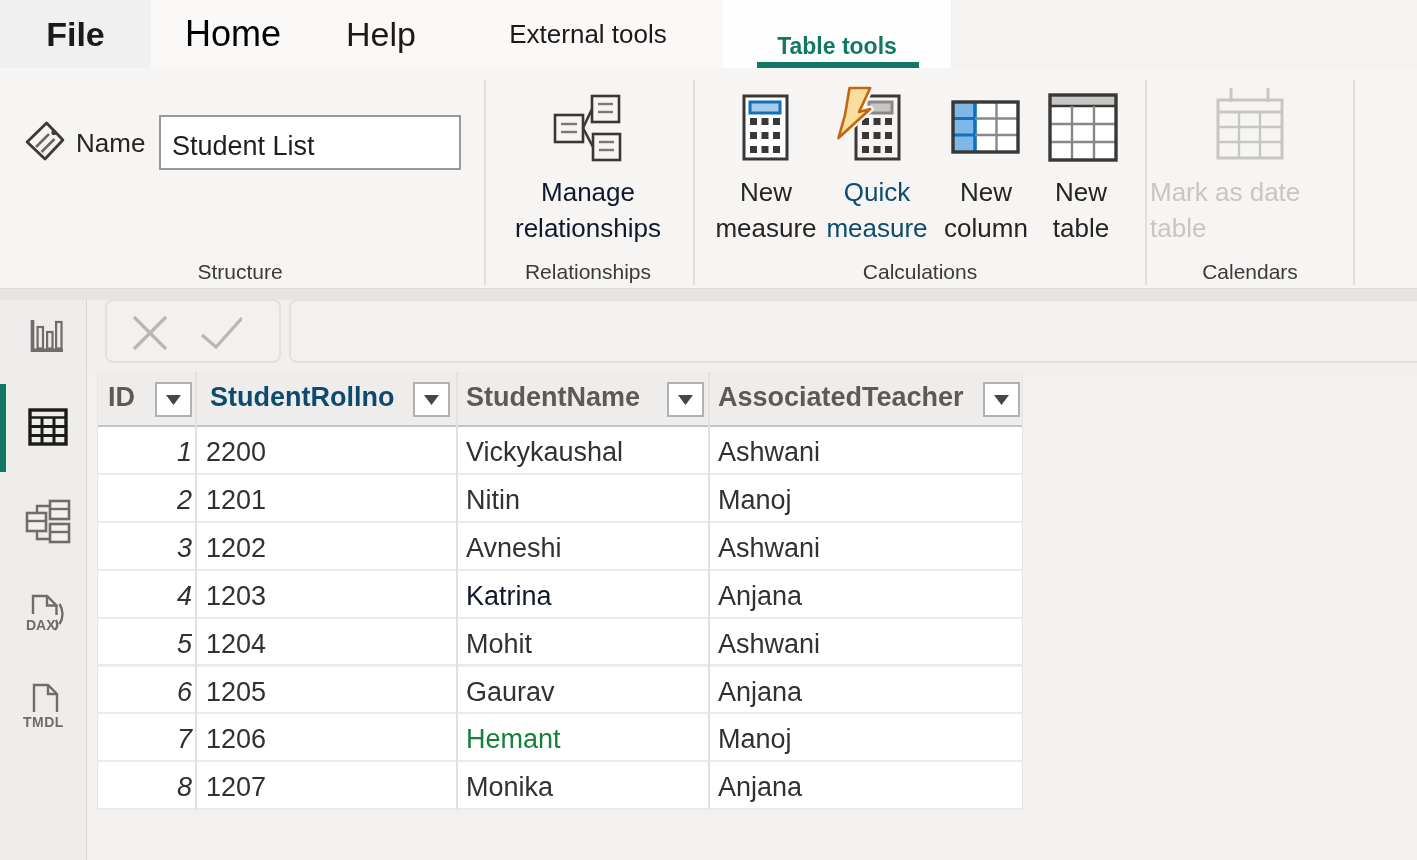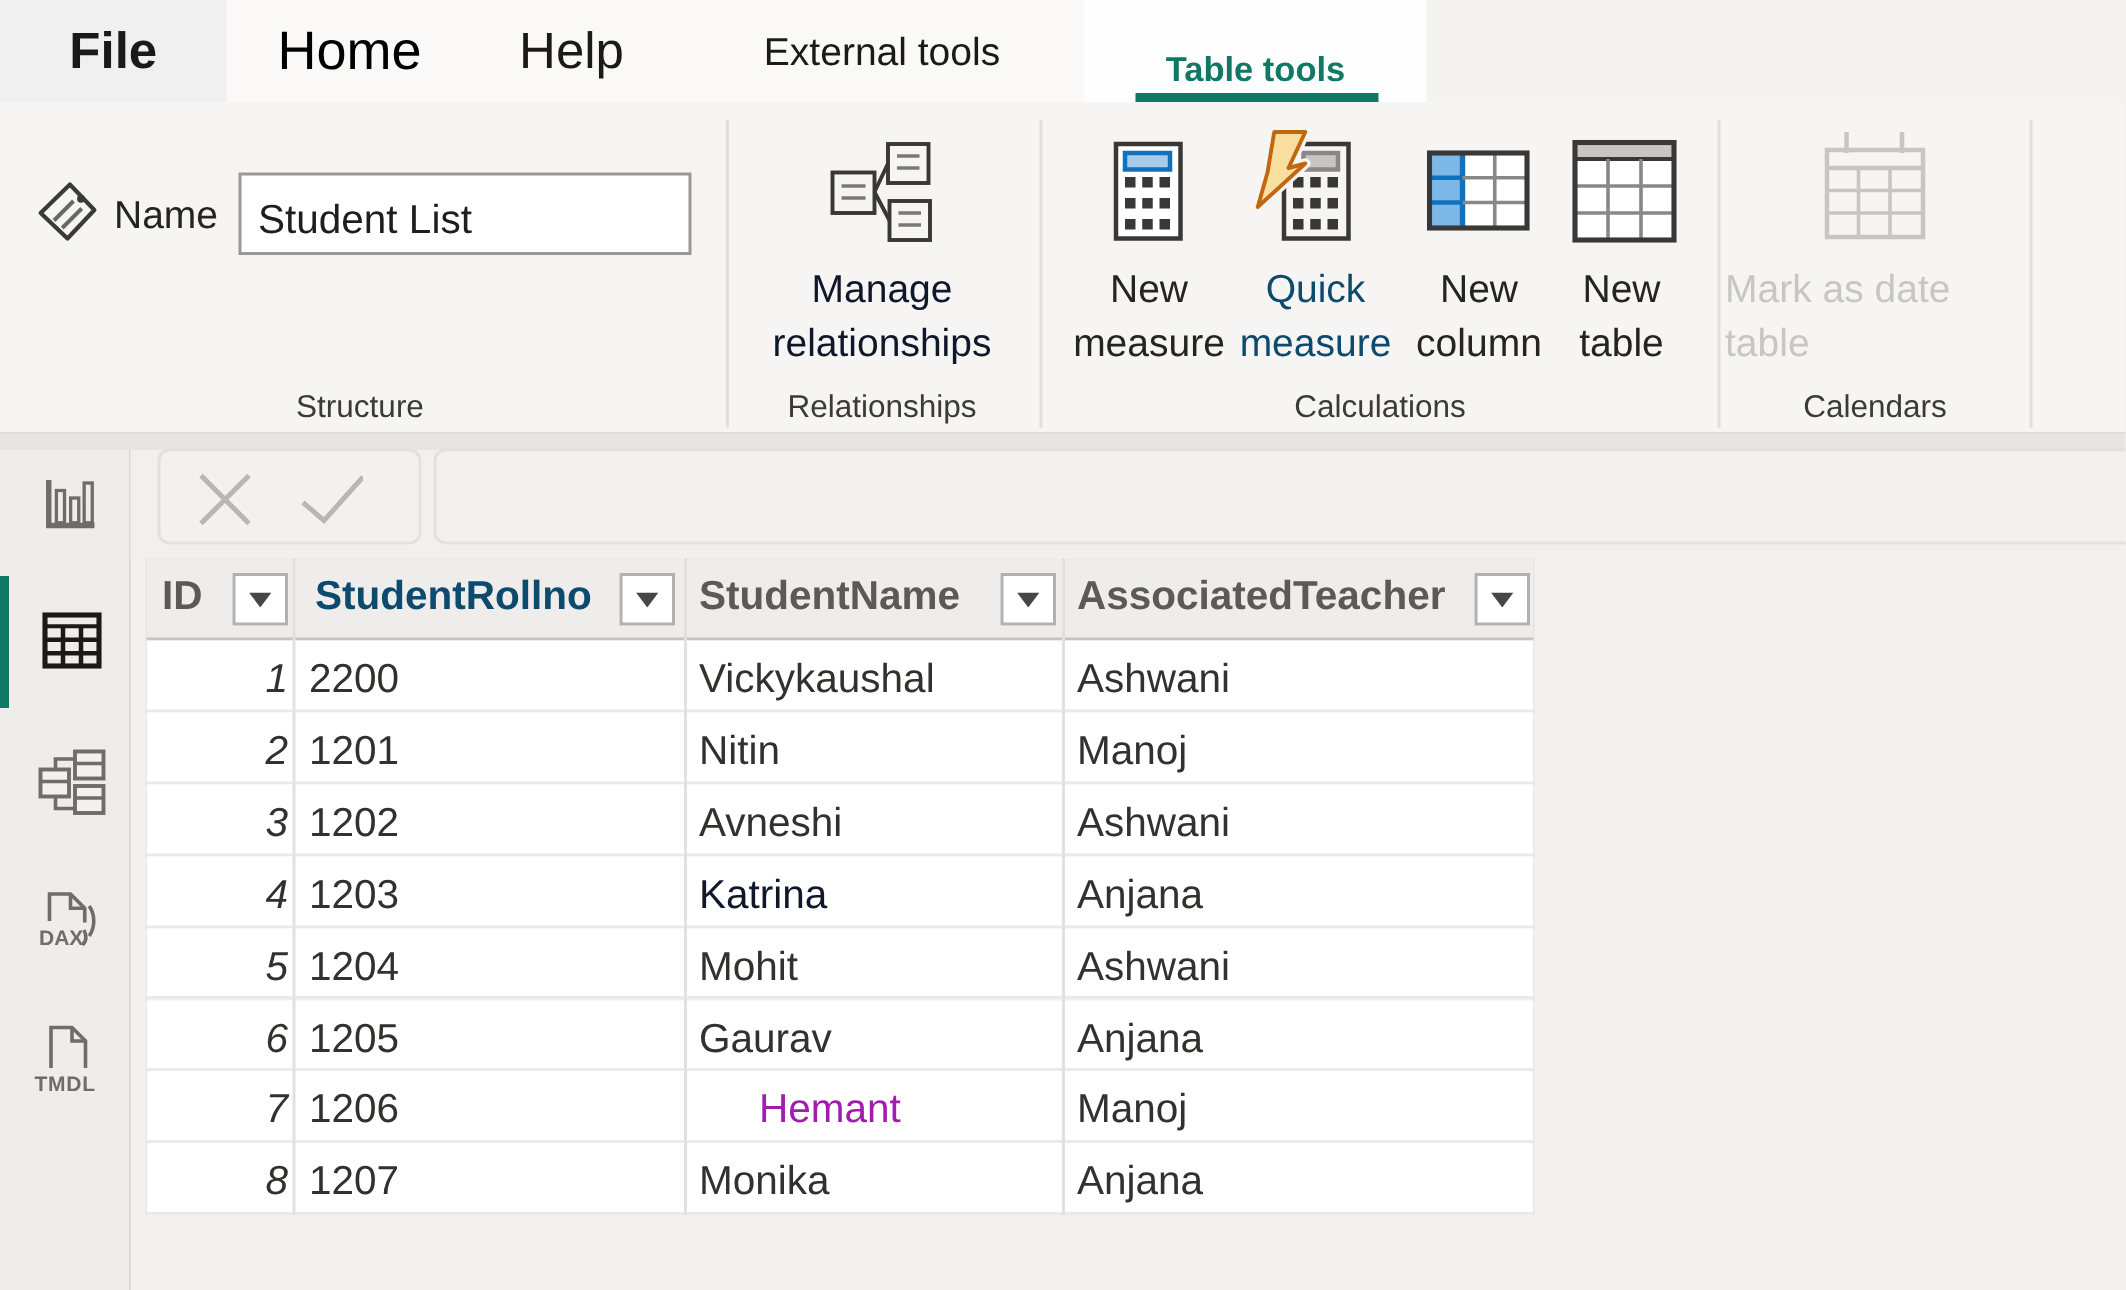--- a/index.html
+++ b/index.html
@@ -231,21 +231,21 @@
 <div class="abs" style="left:466px;top:618.6px;height:45.9px;font-size:27px;color:#323130;line-height:50px;">Mohit</div>
 <div class="abs" style="left:718px;top:618.6px;height:45.9px;font-size:27px;color:#323130;line-height:50px;">Ashwani</div>
 <div class="abs" style="left:97px;top:666.5px;width:926px;height:47.9px;background:#fff;border-bottom:2px solid #ebeae9;"></div>
 <div class="abs" style="left:97px;top:666.5px;width:95px;height:45.9px;font-size:27px;font-style:italic;color:#323130;text-align:right;line-height:50px;">6</div>
 <div class="abs" style="left:206px;top:666.5px;height:45.9px;font-size:27px;color:#323130;line-height:50px;">1205</div>
 <div class="abs" style="left:466px;top:666.5px;height:45.9px;font-size:27px;color:#323130;line-height:50px;">Gaurav</div>
 <div class="abs" style="left:718px;top:666.5px;height:45.9px;font-size:27px;color:#323130;line-height:50px;">Anjana</div>
 <div class="abs" style="left:97px;top:714.4px;width:926px;height:47.9px;background:#fff;border-bottom:2px solid #ebeae9;"></div>
 <div class="abs" style="left:97px;top:714.4px;width:95px;height:45.9px;font-size:27px;font-style:italic;color:#323130;text-align:right;line-height:50px;">7</div>
 <div class="abs" style="left:206px;top:714.4px;height:45.9px;font-size:27px;color:#323130;line-height:50px;">1206</div>
-<div class="abs" style="left:466px;top:714.4px;height:45.9px;font-size:27px;color:#a21caf;line-height:50px;margin-left:40px;">Hemant</div>
+<div class="abs" style="left:466px;top:714.4px;height:45.9px;font-size:27px;color:#15803d;line-height:50px;">Hemant</div>
 <div class="abs" style="left:718px;top:714.4px;height:45.9px;font-size:27px;color:#323130;line-height:50px;">Manoj</div>
 <div class="abs" style="left:97px;top:762.3px;width:926px;height:47.9px;background:#fff;border-bottom:2px solid #ebeae9;"></div>
 <div class="abs" style="left:97px;top:762.3px;width:95px;height:45.9px;font-size:27px;font-style:italic;color:#323130;text-align:right;line-height:50px;">8</div>
 <div class="abs" style="left:206px;top:762.3px;height:45.9px;font-size:27px;color:#323130;line-height:50px;">1207</div>
 <div class="abs" style="left:466px;top:762.3px;height:45.9px;font-size:27px;color:#323130;line-height:50px;">Monika</div>
 <div class="abs" style="left:718px;top:762.3px;height:45.9px;font-size:27px;color:#323130;line-height:50px;">Anjana</div>
 <div class="abs" style="left:195px;top:372px;width:2px;height:438.2px;background:#e3e1e0;"></div>
 <div class="abs" style="left:456px;top:372px;width:2px;height:438.2px;background:#e3e1e0;"></div>
 <div class="abs" style="left:708px;top:372px;width:2px;height:438.2px;background:#e3e1e0;"></div>
 <div class="abs" style="left:97px;top:372px;width:1px;height:438.2px;background:#e8e6e4;"></div>

